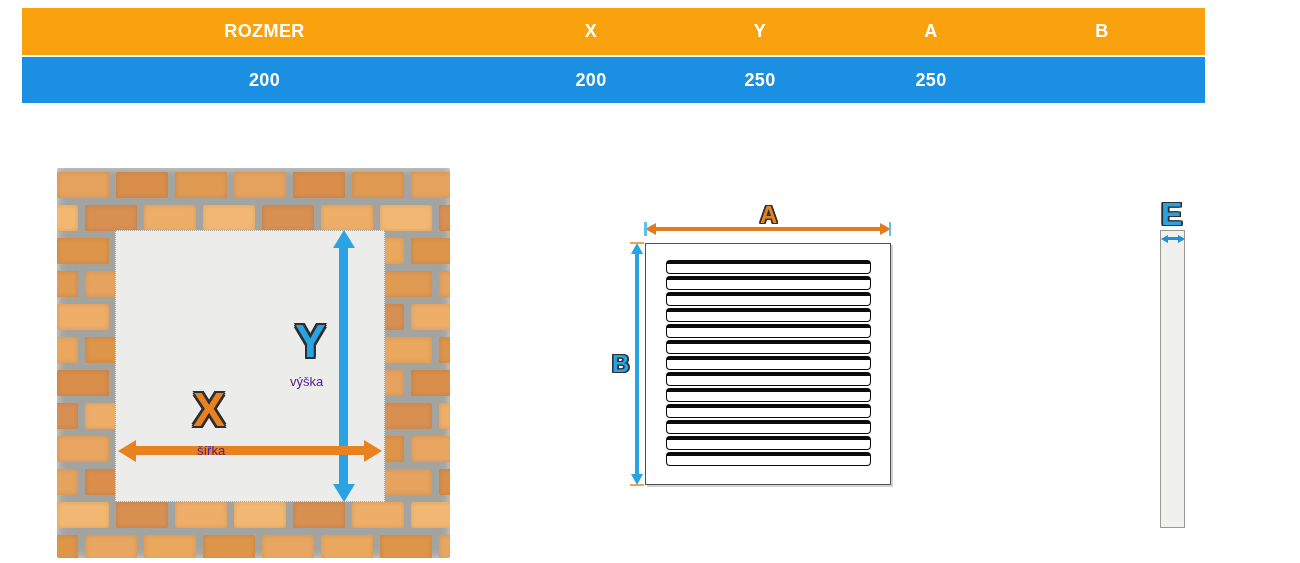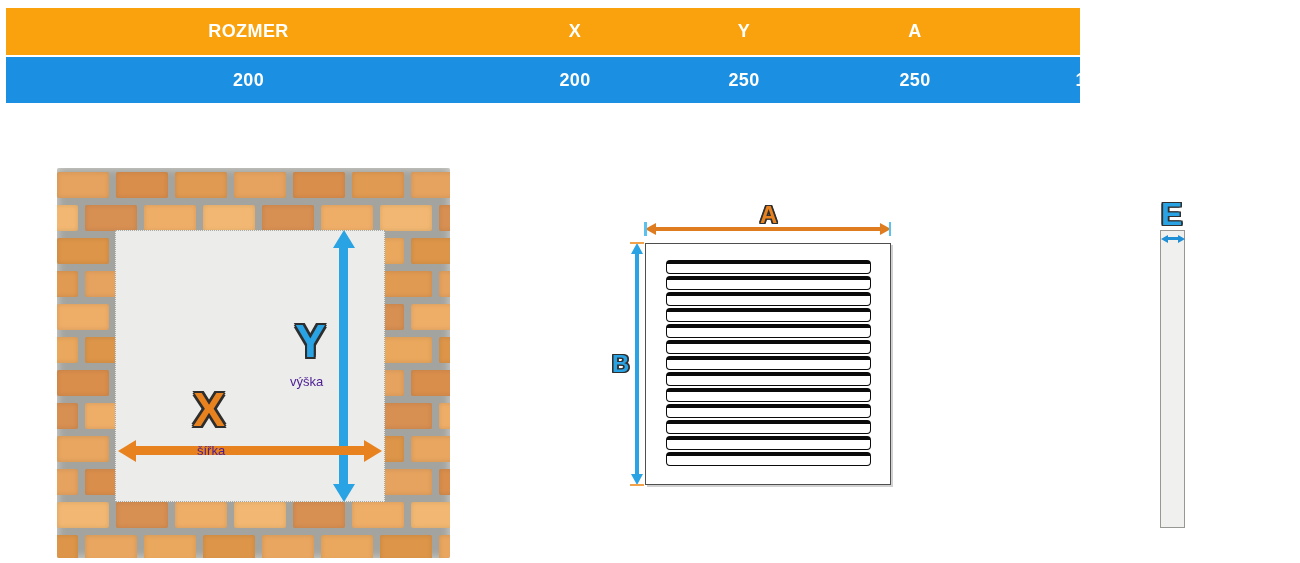--- a/index.html
+++ b/index.html
@@ -1,21 +1,21 @@
 <!DOCTYPE html>
 <html><head>
 <meta charset="utf-8">
 <style>
   * { margin:0; padding:0; box-sizing:border-box; }
   html,body { background:#ffffff; }
   body { font-family:"Liberation Sans", sans-serif; }
   #canvas { position:relative; width:1300px; height:563px; background:#ffffff; overflow:hidden; }
 
   
-  .dim-table { position:absolute; left:6px; top:8px; width:1074px; }
+  .dim-table { position:absolute; left:22px; top:8px; width:1183px; }
   .dim-row { display:grid; grid-template-columns:485px 168px 170px 172px 170px 117px; }
   .dim-row.hdr { height:47px; }
   .dim-row.val { height:46px; margin-top:2px; }
   .dim-cell { color:#ffffff; font-weight:bold; font-size:18px; letter-spacing:.4px;
               display:flex; align-items:center; justify-content:center; }
 
   
   .wall { position:absolute; left:57px; top:168px; width:393px; height:390px;
           background:#a3a39f; overflow:hidden; border-radius:2px;
           box-shadow: inset 0 0 10px rgba(255,255,255,.55); }
@@ -83,21 +83,20 @@
       <div class="dim-cell">Y</div>
       <div class="dim-cell">A</div>
       <div class="dim-cell">B</div>
       <div class="dim-cell">E</div>
     </div>
     <div class="dim-row val" style="background:#1B8FE1;">
       <div class="dim-cell">200</div>
       <div class="dim-cell">200</div>
       <div class="dim-cell">250</div>
       <div class="dim-cell">250</div>
-      <div class="dim-cell">15</div>
     </div>
   </div>
 
   <div class="wall">
     <div id="brickRows">
         <div class="brick-row" style="top: 4px;">
           <div class="brick" style="left: 0px; background: rgb(230, 163, 95);"></div>
           <div class="brick" style="left: 59px; background: rgb(217, 142, 76);"></div>
           <div class="brick" style="left: 118px; background: rgb(224, 154, 82);"></div>
           <div class="brick" style="left: 177px; background: rgb(230, 163, 95);"></div>

